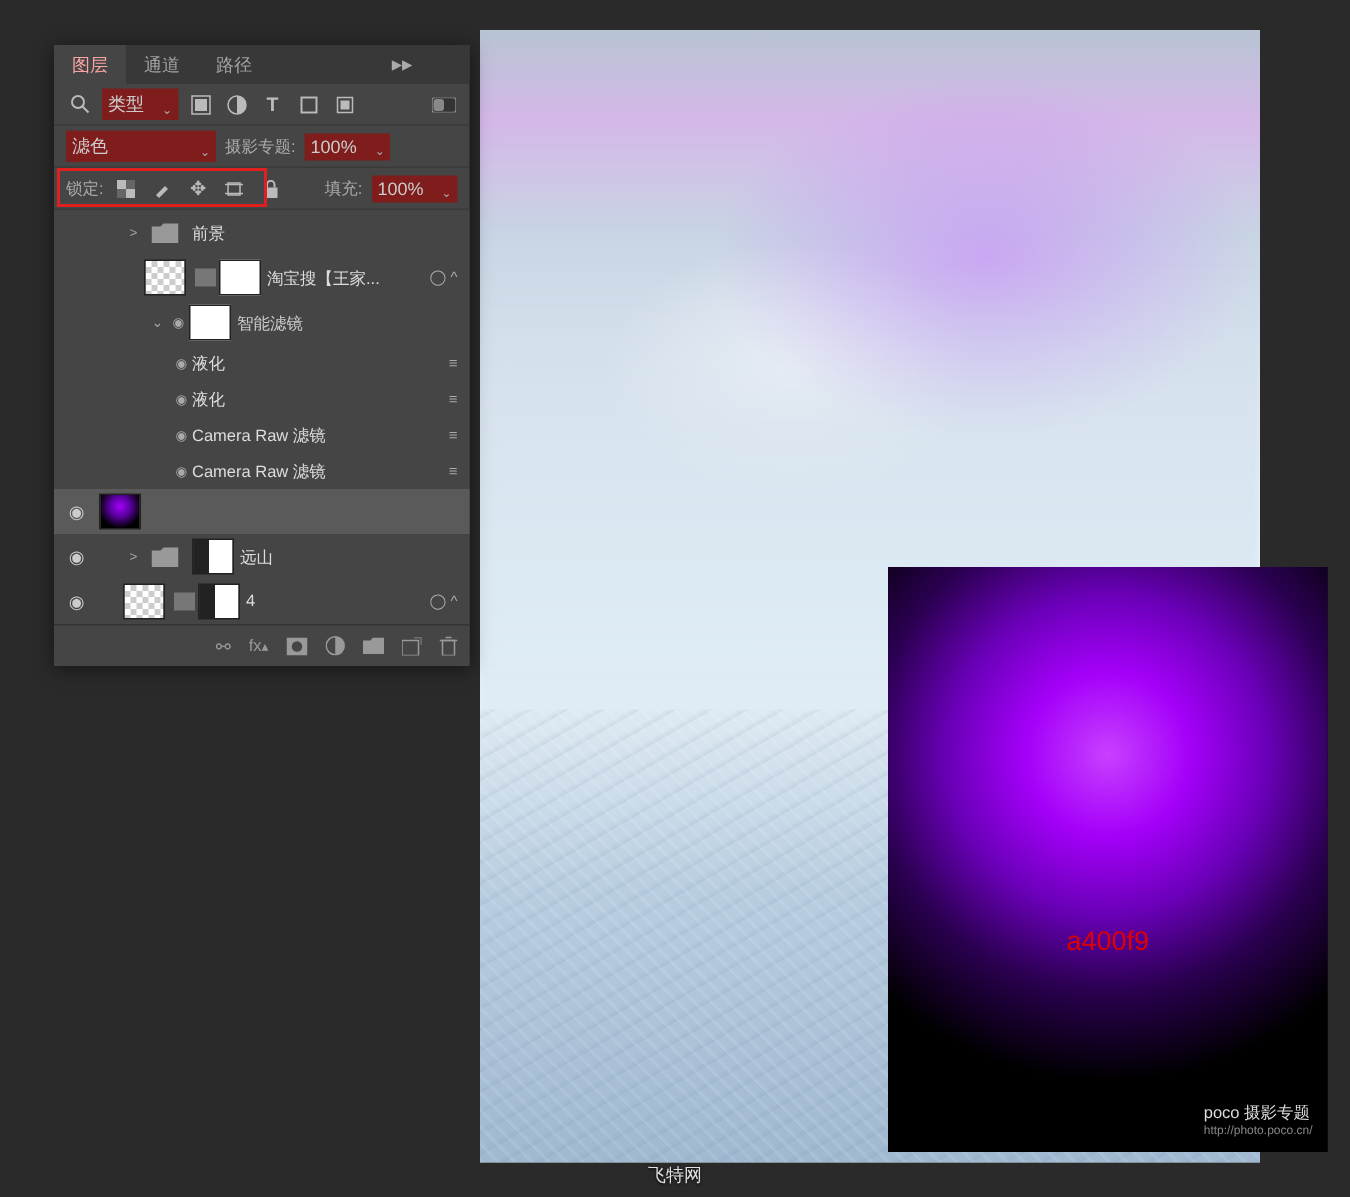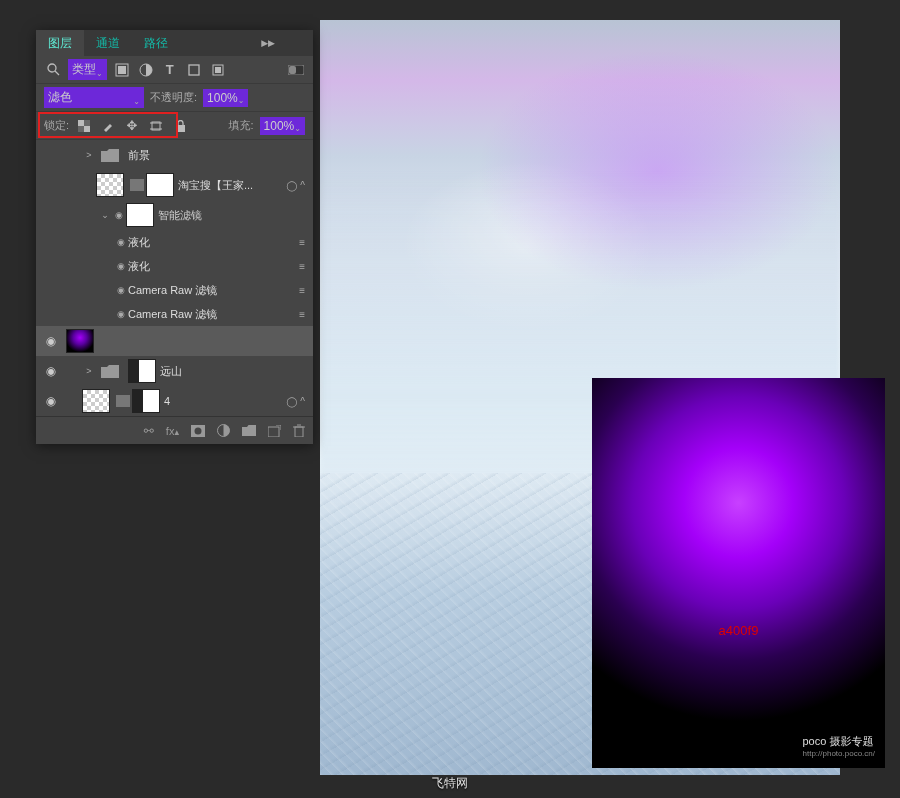--- a/index.html
+++ b/index.html
@@ -4,25 +4,25 @@
 <style>
 *{margin:0;padding:0;box-sizing:border-box;font-family:"Microsoft YaHei",sans-serif;-webkit-font-smoothing:antialiased}
 body{background:#2a2a2a;width:900px;height:798px;overflow:hidden;position:relative}
 .canvas{position:absolute;left:320px;top:20px;width:520px;height:755px;background:linear-gradient(180deg,#b8c4d4 0%,#d4b8e8 8%,#c8d4e4 18%,#e8f0f8 35%,#f0f8fc 50%,#e0ecf4 70%,#c8d8e4 100%);overflow:hidden}
 .canvas::before{content:"";position:absolute;inset:0;background:radial-gradient(ellipse 300px 200px at 65% 20%,rgba(200,120,255,.5),transparent 60%),radial-gradient(ellipse 180px 120px at 40% 30%,rgba(255,255,255,.6),transparent 70%)}
 .mountains{position:absolute;top:20%;left:0;right:0;height:50%;background:linear-gradient(180deg,transparent 0%,rgba(180,200,220,.3) 30%,rgba(200,220,235,.5) 60%,transparent 100%);filter:blur(2px)}
 .ice{position:absolute;bottom:0;left:0;right:0;height:40%;background:linear-gradient(180deg,rgba(220,230,240,.4) 0%,#b8cde0 40%,#a0b8d0 100%)}
 .ice::before{content:"";position:absolute;inset:0;background-image:repeating-linear-gradient(45deg,rgba(255,255,255,.15) 0px,transparent 3px,transparent 8px),repeating-linear-gradient(-30deg,rgba(100,130,160,.12) 0px,transparent 4px,transparent 12px)}
 .panel{position:absolute;left:36px;top:30px;width:277px;background:#454545;color:#ccc;font-size:12px;box-shadow:0 2px 12px rgba(0,0,0,.5)}
 .tabs{display:flex;background:#383838;height:26px;align-items:stretch}
-.tab{padding:0 12px;display:flex;align-items:center;color:#14b8a6;cursor:pointer}
-.tab.active{background:#454545;color:#5eead4}
+.tab{padding:0 12px;display:flex;align-items:center;color:#a3a3a3;cursor:pointer}
+.tab.active{background:#454545;color:#fca5a5}
 .menu-dots{position:absolute;right:38px;top:8px;color:#aaa;font-size:9px}
 .row{display:flex;align-items:center;height:28px;padding:0 8px;gap:6px;border-bottom:1px solid #3a3a3a}
-.dd{display:flex;align-items:flex-end;gap:0;background:#6d28d9;padding:2px 4px}
+.dd{display:flex;align-items:flex-end;gap:12px;background:#7f1d1d;padding:2px 4px}
 .dd .chev{font-size:8px;color:#aaa}
 .icon-btn{width:18px;height:18px;display:inline-flex;align-items:center;justify-content:center;color:#bbb}
 .label-sm{color:#aaa;font-size:11px}
 .highlight{position:absolute;left:38px;top:112px;width:140px;height:26px;border:2px solid #e02020;pointer-events:none;z-index:5}
 .layers{background:#454545;max-height:360px}
 .lrow{display:flex;align-items:center;height:30px;padding-right:8px;position:relative}
 .lrow.sel{background:#5a5a5a}
 .vis{width:30px;text-align:center;color:#ccc}
 .indent{width:16px;flex-shrink:0}
 .exp{width:14px;text-align:center;font-size:9px;color:#aaa}
@@ -34,21 +34,21 @@
 .thumb.mix{background:linear-gradient(90deg,#222 0 40%,#fff 40%)}
 .lname{flex:1;color:#ddd;font-size:11px;white-space:nowrap;overflow:hidden}
 .rctl{color:#aaa;font-size:10px;margin-left:4px}
 .link-ic{width:14px;height:12px;background:#777;margin:0 2px;display:inline-block}
 .sub{font-size:11px;color:#ccc}
 .filt{height:24px;font-size:11px}
 .bottom-bar{display:flex;justify-content:flex-end;align-items:center;height:28px;padding:0 8px;gap:12px;background:#454545;border-top:1px solid #333}
 .bottom-bar span{color:#999;font-size:12px}
 .purple-pop{position:absolute;left:592px;top:378px;width:293px;height:390px;background:#000;z-index:10}
 .purple-pop::before{content:"";position:absolute;inset:0;background:radial-gradient(circle at 50% 32%,#c840ff 0%,#a400f9 18%,#6a00b8 35%,#2a0050 52%,#000 72%)}
-.colorcode{position:absolute;bottom:130px;width:100%;text-align:center;color:#d00;font-size:13px;font-weight:500;z-index:2}
+.colorcode{position:absolute;bottom:130px;width:100%;text-align:center;color:#d00;font-size:18px;font-weight:500;z-index:2}
 .poco{position:absolute;right:10px;bottom:10px;color:#ddd;font-size:11px;z-index:2;text-align:left}
 .poco small{display:block;color:#888;font-size:8px}
 .watermark{position:absolute;bottom:6px;left:0;right:0;text-align:center;color:#e0e0e0;font-size:12px;text-shadow:0 1px 2px #000}
 .watermark small{display:block;font-size:10px;color:#bbb}
 svg{display:block}
 </style>
 </head>
 <body>
 
 <div class="canvas">
@@ -105,21 +105,21 @@
           <rect x="1" y="1" width="7" height="8" rx="2" fill="#888"></rect>
         </svg>
       </span>
   </div>
 
   <div class="row">
     <div class="dd" style="width:100px">
       <span>滤色</span>
       <span class="chev" style="margin-left:auto">⌄</span>
     </div>
-    <span class="label-sm">不透明度:</span>
+    <span class="label-sm">摄影专题:</span>
     <div class="dd">
       <span>100%</span>
       <span class="chev">⌄</span>
     </div>
   </div>
 
   <div class="row">
     <span class="label-sm">锁定:</span>
     <span class="icon-btn">
         <svg width="12" height="12">

